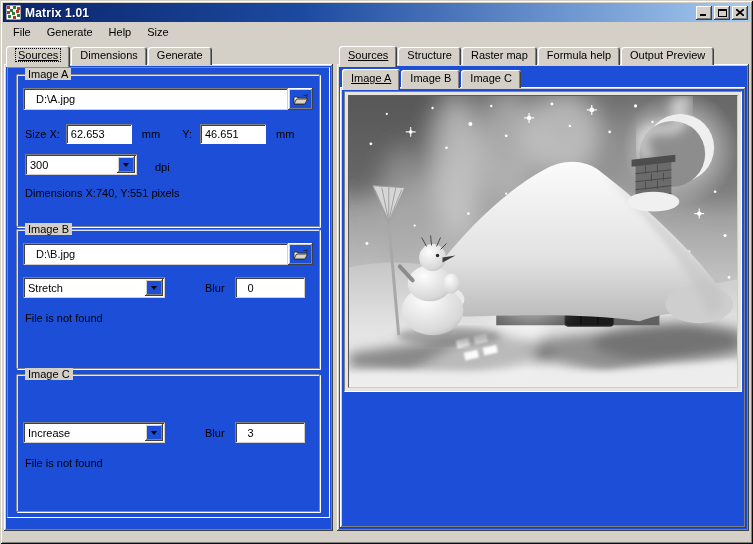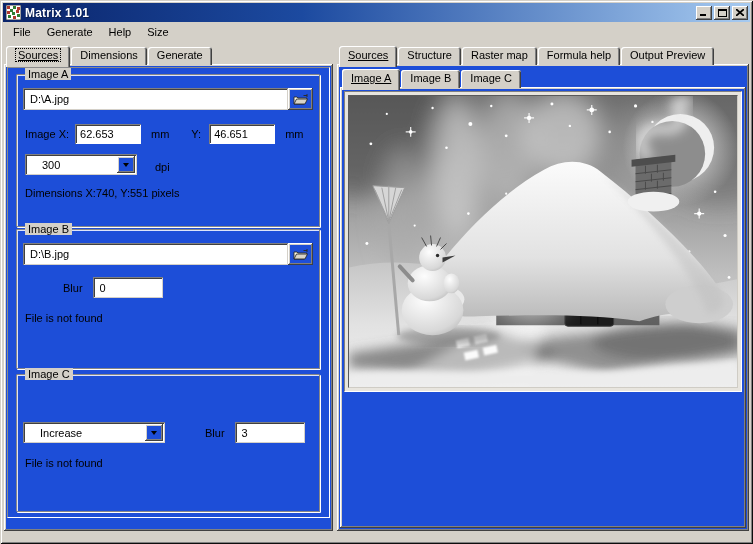--- a/index.html
+++ b/index.html
@@ -38,21 +38,21 @@
     background:#1d4ed8;
     box-shadow: inset -1px -1px 0 #404040, inset 1px 1px 0 #fff,
                 inset -2px -2px 0 #808080, inset 2px 2px 0 #d4d0c8;
   }
   .sunken-edit {
     background:#fff;
     box-shadow: inset 1px 1px 0 #808080, inset -1px -1px 0 #d4d0c8,
                 inset 2px 2px 0 #404040, inset -2px -2px 0 #fff;
   }
   .edit { border:none; outline:none; font-family:"Liberation Sans",sans-serif; font-size:11px;
-    padding:0 0 0 7px; background:#fff; width:100%; height:100%; }
+    padding:0 0 0 13px; background:#fff; width:100%; height:100%; }
 
   
   .tabrow { position:absolute; top:0; left:0; right:0; height:21px; display:flex;
     align-items:flex-end; padding-left:2px; z-index:4; }
   .tab {
     height:18px; padding:2px 9px 0 9px; background:#d4d0c8; margin-right:1px; position:relative;
     border-top-left-radius:3px; border-top-right-radius:3px;
     box-shadow: inset 1px 1px 0 #fff, inset -1px 0 0 #404040, inset -2px 0 0 #808080;
     white-space:nowrap;
   }
@@ -86,21 +86,21 @@
     display:flex; align-items:center; }
   .lbl { white-space:nowrap; }
   .size-field { width:66px; height:20px; background:#fff;
     box-shadow: inset 1px 1px 0 #808080, inset -1px -1px 0 #fff, inset 2px 2px 0 #404040;
     display:flex; align-items:center; padding-left:5px; }
 
   .row-dpi { position:absolute; top:79px; left:8px; height:21px; display:flex; align-items:flex-end; }
   .combo { display:flex; background:#fff; height:21px;
     box-shadow: inset 1px 1px 0 #808080, inset -1px -1px 0 #d4d0c8,
                 inset 2px 2px 0 #404040, inset -2px -2px 0 #fff; }
-  .combo-value { flex:1; display:flex; align-items:center; padding-left:17px; overflow:hidden; }
+  .combo-value { flex:1; display:flex; align-items:center; padding-left:5px; overflow:hidden; }
   .combo-btn { width:18px; margin:2px; display:flex; align-items:center; justify-content:center; }
   .arrow-down { width:0; height:0; border:3.5px solid transparent; border-top:4px solid #000;
     margin-top:4px; }
 
   .dims-text { position:absolute; top:112px; left:8px; }
 
   .row-mode { position:absolute; top:47px; left:6px; right:6px; height:21px; display:flex; align-items:center; }
   .status-text { position:absolute; top:82px; left:8px; }
 
   
@@ -180,21 +180,21 @@
             </span>
             <span class="browse-btn raised">
               <svg width="16" height="13" viewBox="0 0 16 13">
                 <path d="M1 4 v7 h10 l3 -6 h-9 l-1 -1 h-3 z" fill="#fffbe8" stroke="#2b2b2b" stroke-width="0.9"></path>
                 <path d="M1 11 l2.5 -5 h11 l-2.5 5 z" fill="#d8d4c8" stroke="#2b2b2b" stroke-width="0.9"></path>
                 <path d="M10.5 2.5 h3.5 M14 1 v3" stroke="#2b2b2b" stroke-width="1"></path>
               </svg>
             </span>
           </div>
           <div class="row-size">
-            <span class="lbl">Image X:</span>
+            <span class="lbl">Size X:</span>
             <span class="size-field" style="margin-left:6px;">62.653</span>
             <span class="lbl" style="margin-left:10px;">mm</span>
             <span class="lbl" style="margin-left:22px;">Y:</span>
             <span class="size-field" style="margin-left:8px;">46.651</span>
             <span class="lbl" style="margin-left:10px;">mm</span>
           </div>
           <div class="row-dpi">
             <span class="combo" style="width:112px;">
               <span class="combo-value">300</span>
               <span class="combo-btn raised">
@@ -214,20 +214,26 @@
             </span>
             <span class="browse-btn raised">
               <svg width="16" height="13" viewBox="0 0 16 13">
                 <path d="M1 4 v7 h10 l3 -6 h-9 l-1 -1 h-3 z" fill="#fffbe8" stroke="#2b2b2b" stroke-width="0.9"></path>
                 <path d="M1 11 l2.5 -5 h11 l-2.5 5 z" fill="#d8d4c8" stroke="#2b2b2b" stroke-width="0.9"></path>
                 <path d="M10.5 2.5 h3.5 M14 1 v3" stroke="#2b2b2b" stroke-width="1"></path>
               </svg>
             </span>
           </div>
           <div class="row-mode">
+            <span class="combo" style="width:142px;">
+              <span class="combo-value">Stretch</span>
+              <span class="combo-btn raised">
+                  <span class="arrow-down"></span>
+                </span>
+            </span>
             <span class="lbl" style="margin-left:40px;">Blur</span>
             <span class="sunken-edit" style="margin-left:10px; width:70px; height:21px; display:inline-block;">
               <input class="edit" style="background: transparent;" value="0">
             </span>
           </div>
           <div class="status-text">File is not found</div>
         </div>
 
         <div class="group" style="top:306px; height:138px;">
           <span class="group-label">Image C</span>

